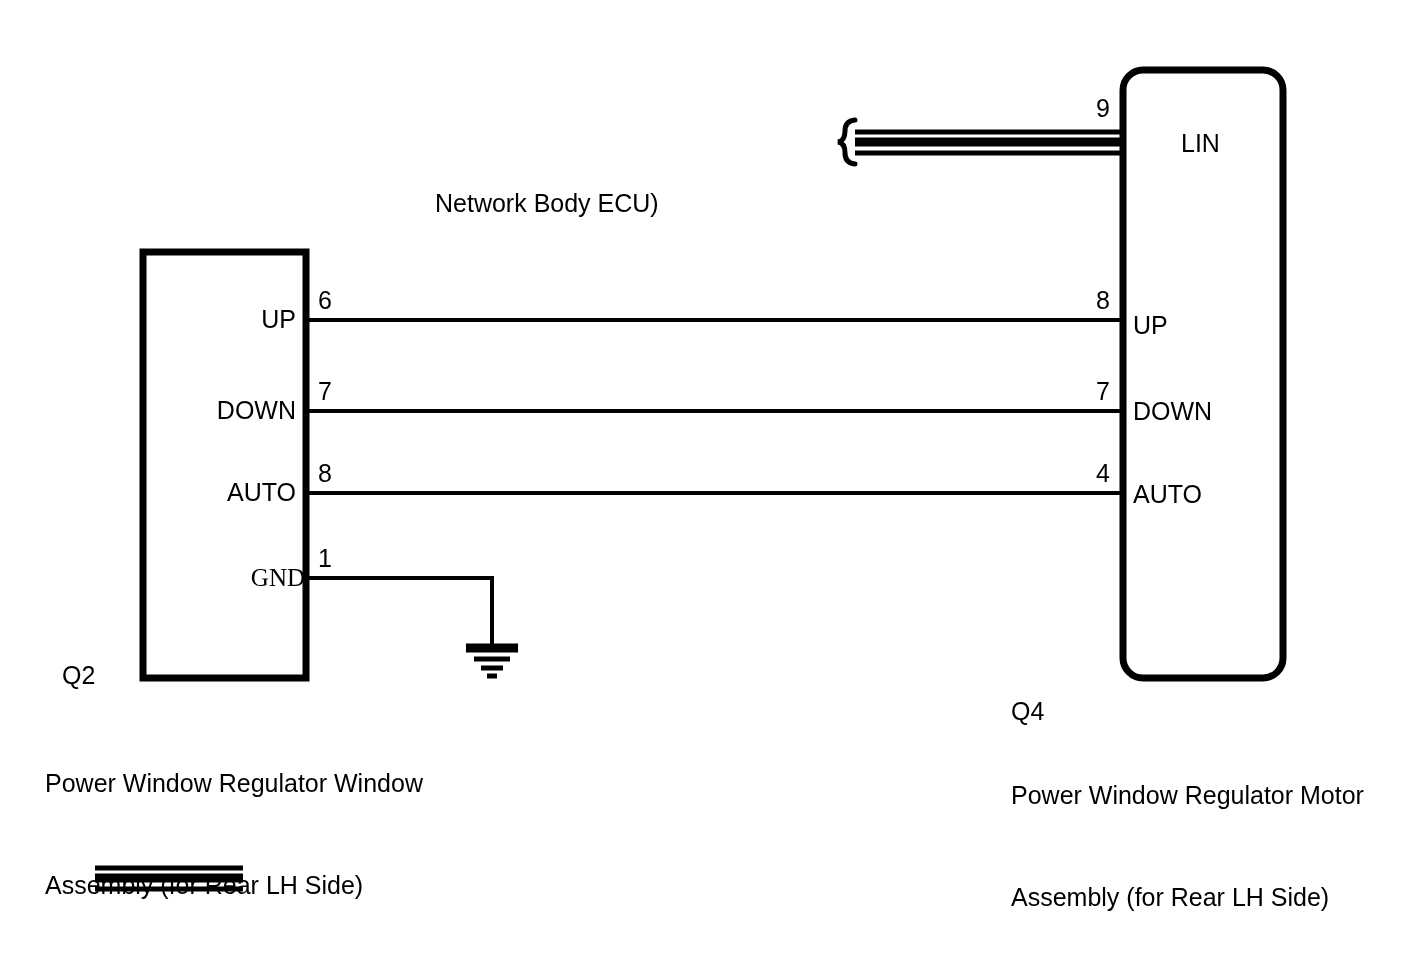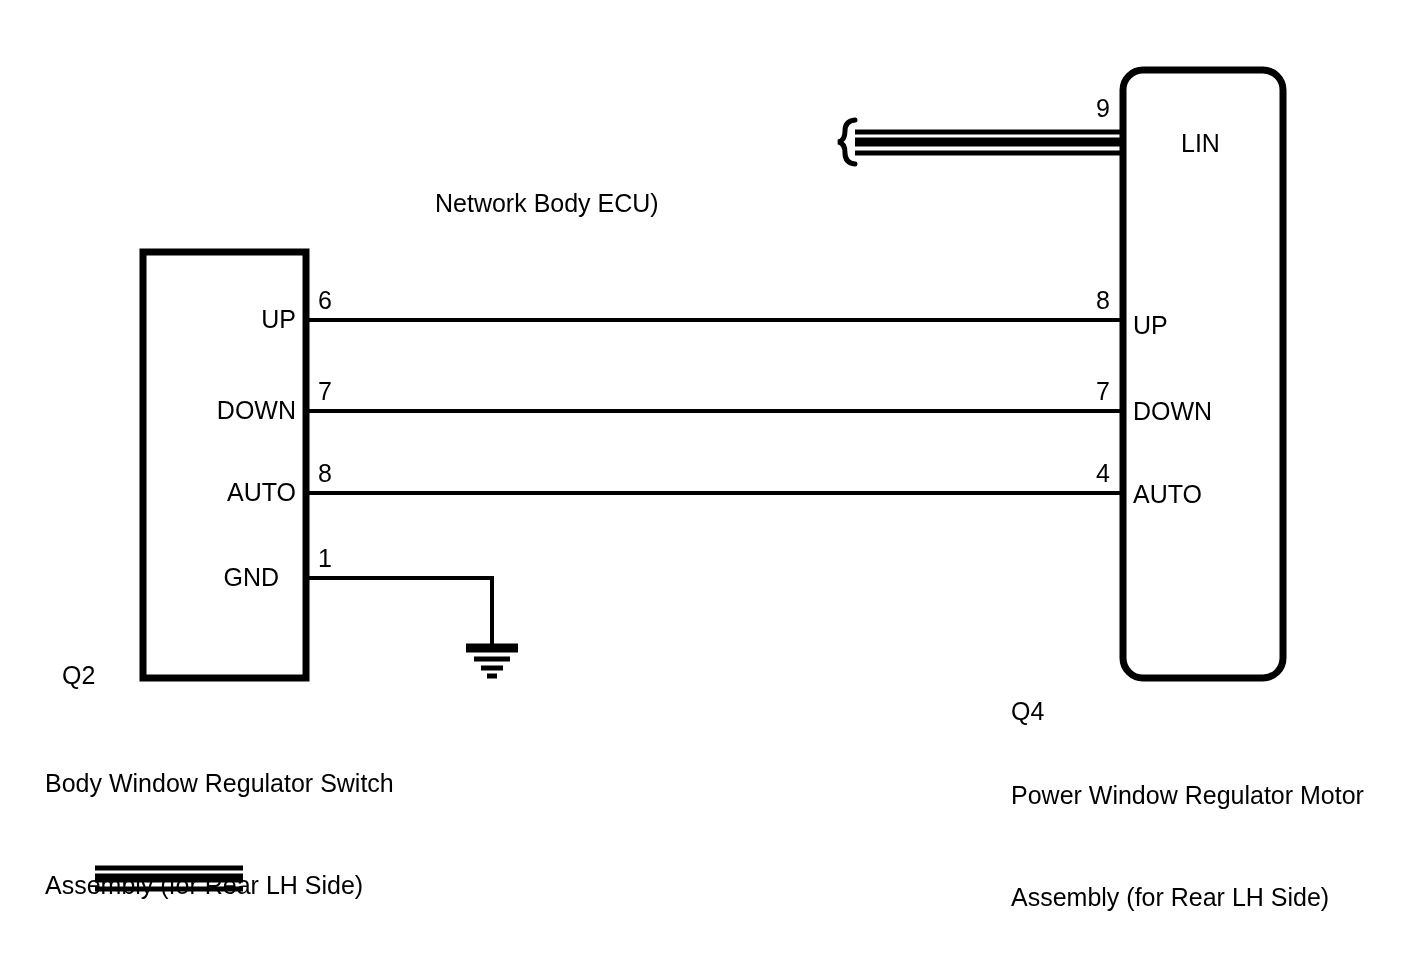--- a/index.html
+++ b/index.html
@@ -101,35 +101,35 @@
   </div>
 
   <div class="txt pin-num" style="left:318px; top:288px;">6</div>
   <div class="txt pin-num" style="left:318px; top:379px;">7</div>
   <div class="txt pin-num" style="left:318px; top:461px;">8</div>
   <div class="txt pin-num" style="left:318px; top:546px;">1</div>
 
   <div class="txt pin-label ralign" style="left:153px; top:307px; width:143px;">UP</div>
   <div class="txt pin-label ralign" style="left:153px; top:398px; width:143px;">DOWN</div>
   <div class="txt pin-label ralign" style="left:153px; top:480px; width:143px;">AUTO</div>
-  <div class="txt pin-label ralign" style="left:136px; top:565px; width:143px;">GND</div>
+  <div class="txt pin-label ralign" style="left:162px; top:565px; width:143px;font-family:Liberation Serif, serif;">GND</div>
 
   <div class="txt pin-num ralign" style="left:980px; top:96px; width:130px;">9</div>
   <div class="txt pin-num ralign" style="left:980px; top:288px; width:130px;">8</div>
   <div class="txt pin-num ralign" style="left:980px; top:379px; width:130px;">7</div>
   <div class="txt pin-num ralign" style="left:980px; top:461px; width:130px;">4</div>
 
   <div class="txt pin-label" style="left:1133px; top:131px;margin-left:48px;">LIN</div>
   <div class="txt pin-label" style="left:1133px; top:313px;">UP</div>
   <div class="txt pin-label" style="left:1133px; top:399px;">DOWN</div>
   <div class="txt pin-label" style="left:1133px; top:482px;">AUTO</div>
 
   <div class="txt comp-id" style="left:62px; top:660px;">Q2</div>
   <div class="txt comp-desc" style="left:45px; top:698px;">
-    <div>Body Window Regulator Switch</div>
+    <div>Power Window Regulator Window</div>
     <div>Assembly (for Rear LH Side)</div>
   </div>
 
   <div class="txt comp-id" style="left:1011px; top:672px;margin-top:24px;">Q4</div>
   <div class="txt comp-desc" style="left:1011px; top:710px;">
     <div>Power Window Regulator Motor</div>
     <div>Assembly (for Rear LH Side)</div>
   </div>
 
 

